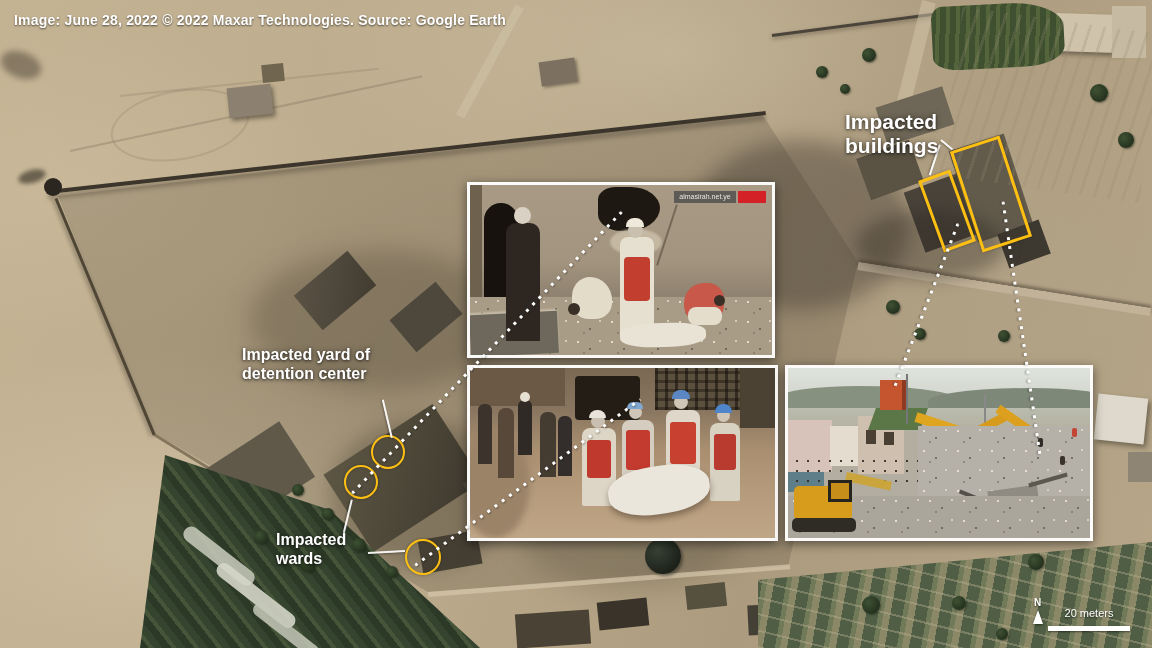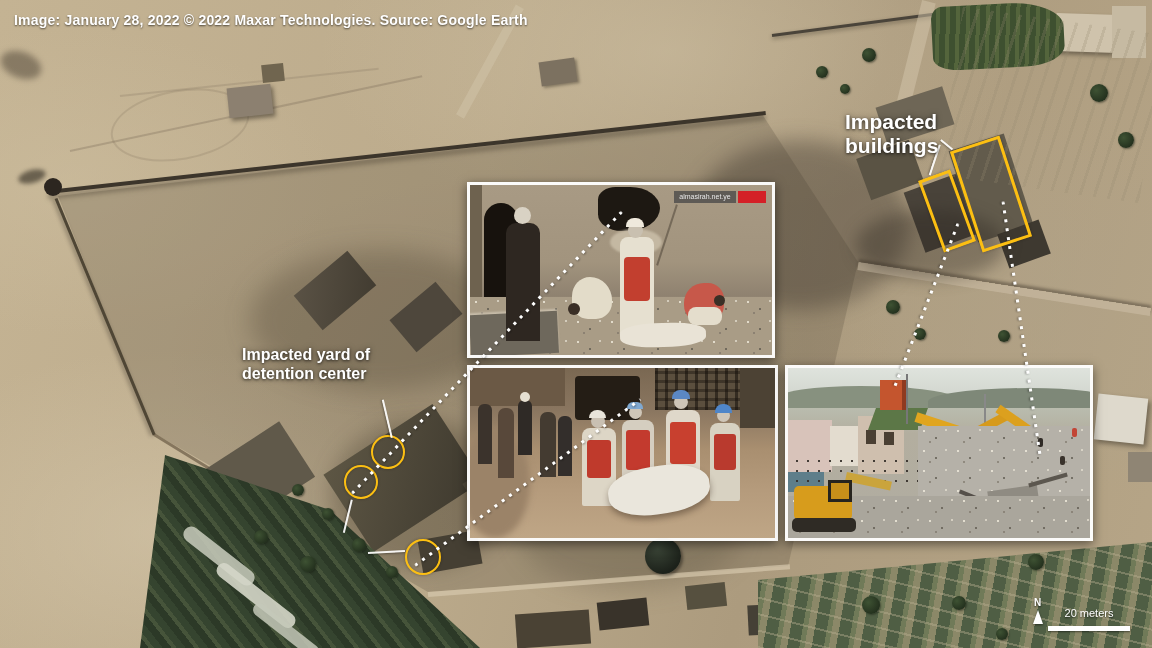--- a/index.html
+++ b/index.html
@@ -252,22 +252,23 @@
   <div class="a lead" style="left:352px;top:499px;width:34px;transform:rotate(103.6deg);"></div>
   <div class="a lead" style="left:368px;top:552px;width:37px;transform:rotate(-3.1deg);"></div>
   <div class="a lead" style="left:940px;top:144px;width:32px;transform:rotate(108.4deg);"></div>
   <div class="a lead" style="left:941px;top:139px;width:15px;transform:rotate(39.3deg);"></div>
 
   <div class="a dot" style="left:352px;top:492px;width:390px;transform:rotate(-46.24deg);"></div>
   <div class="a dot" style="left:415px;top:564px;width:280px;transform:rotate(-36.41deg);"></div>
   <div class="a dot" style="left:958px;top:222px;width:180px;transform:rotate(111.2deg);"></div>
   <div class="a dot" style="left:1003px;top:200px;width:258px;transform:rotate(81.7deg);"></div>
 
-  <div class="a cap" style="left:14px;top:12px;">Image: January 28, 2022 © 2022 Maxar Technologies. Source: Google Earth</div>
+  <div class="a cap" style="left:14px;top:12px;">Image: June 28, 2022 © 2022 Maxar Technologies. Source: Google Earth</div>
   <div class="a lbl" style="left:845px;top:110px;width:112px;font-size:21px;">Impacted buildings</div>
   <div class="a lbl" style="left:242px;top:346px;width:175px;">Impacted yard of detention center</div>
+  <div class="a lbl" style="left:276px;top:531px;width:105px;">Impacted wards</div>
 
   <div class="a sb" style="left:1034px;top:597px;font-size:10px;font-weight:bold;">N</div>
   <div class="a" style="left:1033px;top:610px;width:0;height:0;border-left:5px solid transparent;border-right:5px solid transparent;border-bottom:14px solid #fff;filter:drop-shadow(0 1px 1px rgba(0,0,0,.5));"></div>
   <div class="a sb" style="left:1048px;top:607px;width:82px;text-align:center;font-size:11px;">20 meters</div>
   <div class="a" style="left:1048px;top:626px;width:82px;height:5px;background:#fff;box-shadow:0 1px 2px rgba(0,0,0,.5);z-index:40;"></div>
 
 </div>
 
 </body></html>

